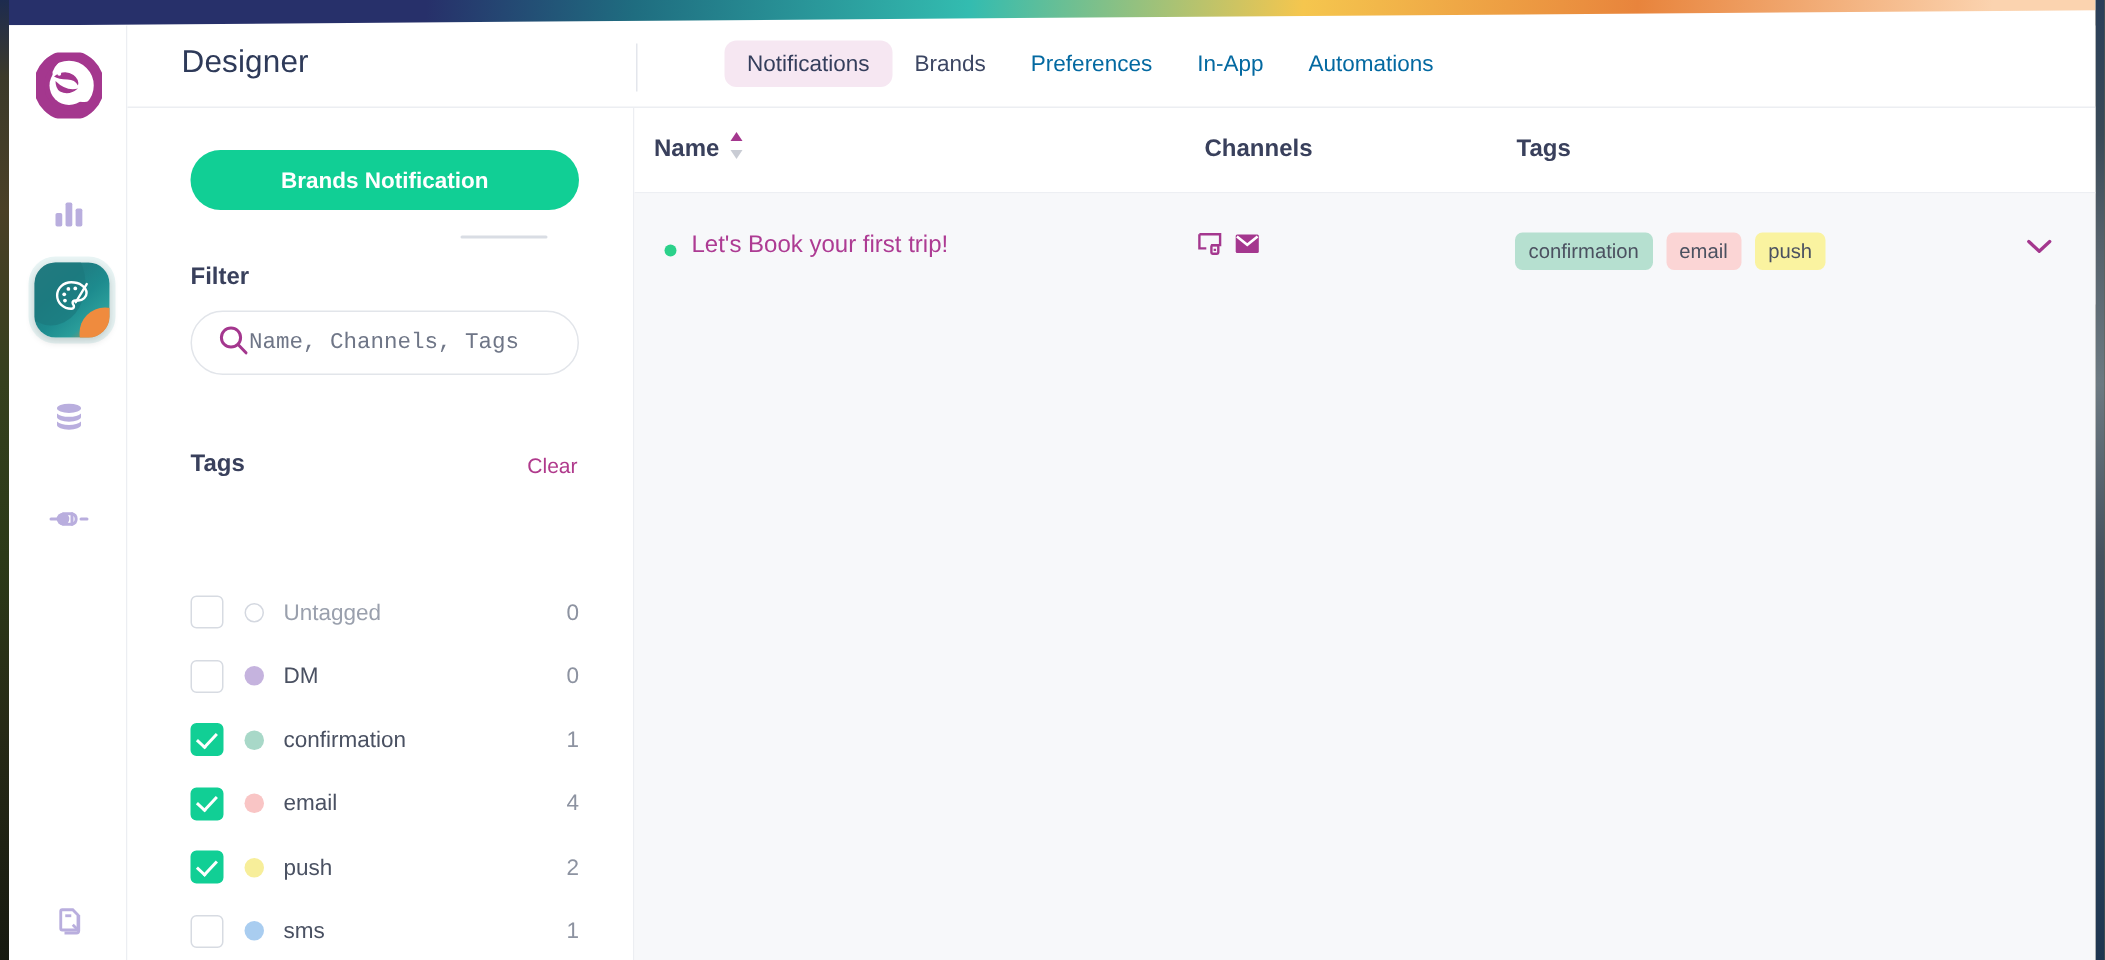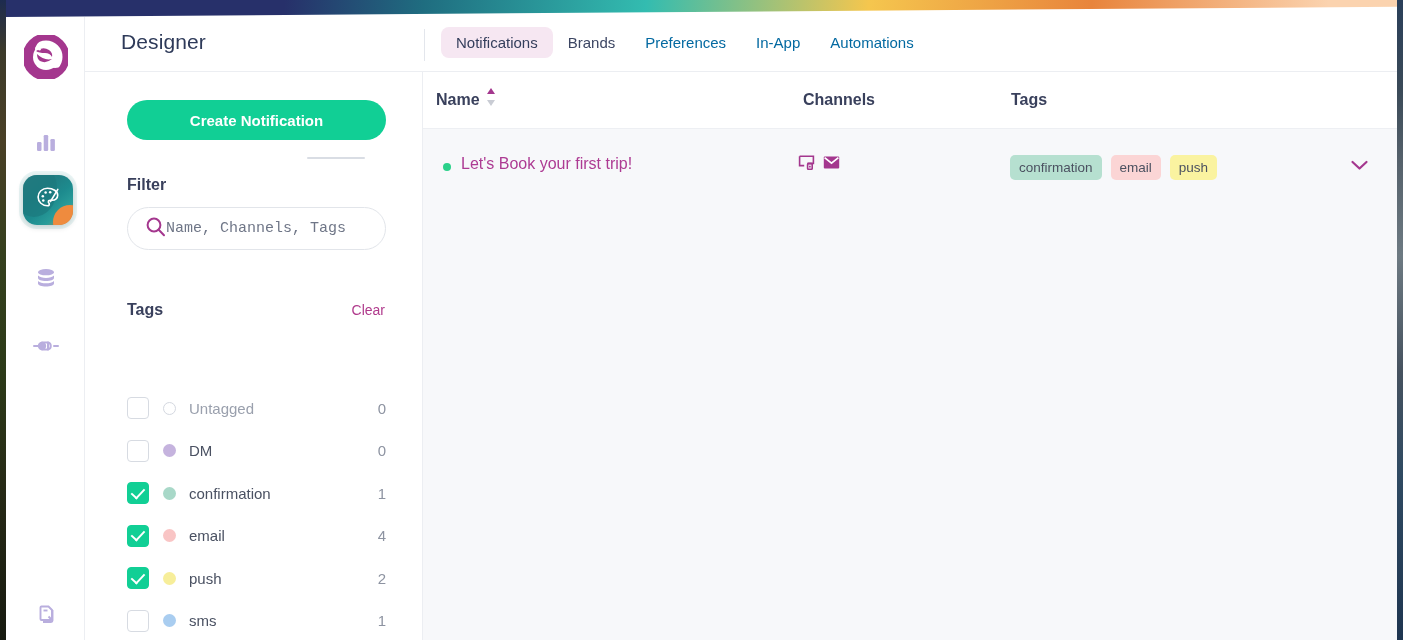--- a/index.html
+++ b/index.html
@@ -83,21 +83,21 @@
   .header-divider {
     position: absolute; left: 339px; top: 12px;
     width: 1px; height: 32px; background: #e3e6ec;
   }
   .tabs { position: absolute; left: 356px; top: 10px; display: flex; align-items: center; }
   .tab {
     padding: 7px 15px; border-radius: 8px;
     font-size: 15px; color: #0369a1; cursor: pointer;
     white-space: nowrap;
   }
-  .tab.active { background: #f6e7f2; color: #343e5c; }
+  .tab.active { background: #f6e7f2; color: #343e5c; margin-left: 42px; }
   .tab.strong { color: #3c4663; }
 
   
   .panel {
     position: absolute; left: 79px; top: 72px;
     width: 338px; height: 568px;
     background: #ffffff;
     border-right: 1px solid #eceef2;
   }
   .create-btn {
@@ -322,21 +322,21 @@
     <div class="tabs">
       <div class="tab active">Notifications</div>
       <div class="tab strong">Brands</div>
       <div class="tab">Preferences</div>
       <div class="tab">In-App</div>
       <div class="tab">Automations</div>
     </div>
   </div>
 
   <div class="panel">
-    <button class="create-btn">Create Notification</button>
+    <button class="create-btn">Brands Notification</button>
     <div class="panel-sep"></div>
 
     <div class="panel-h filter-h">Filter</div>
 
     <div class="search-box">
       <span class="search-icon">
         <svg width="21" height="21" viewBox="0 0 21 21" fill="none" stroke="#a4378e" stroke-width="2">
           <circle cx="9" cy="9" r="6.4"></circle>
           <path d="M13.7 13.7 L19 19.2" stroke-linecap="round"></path>
         </svg>

